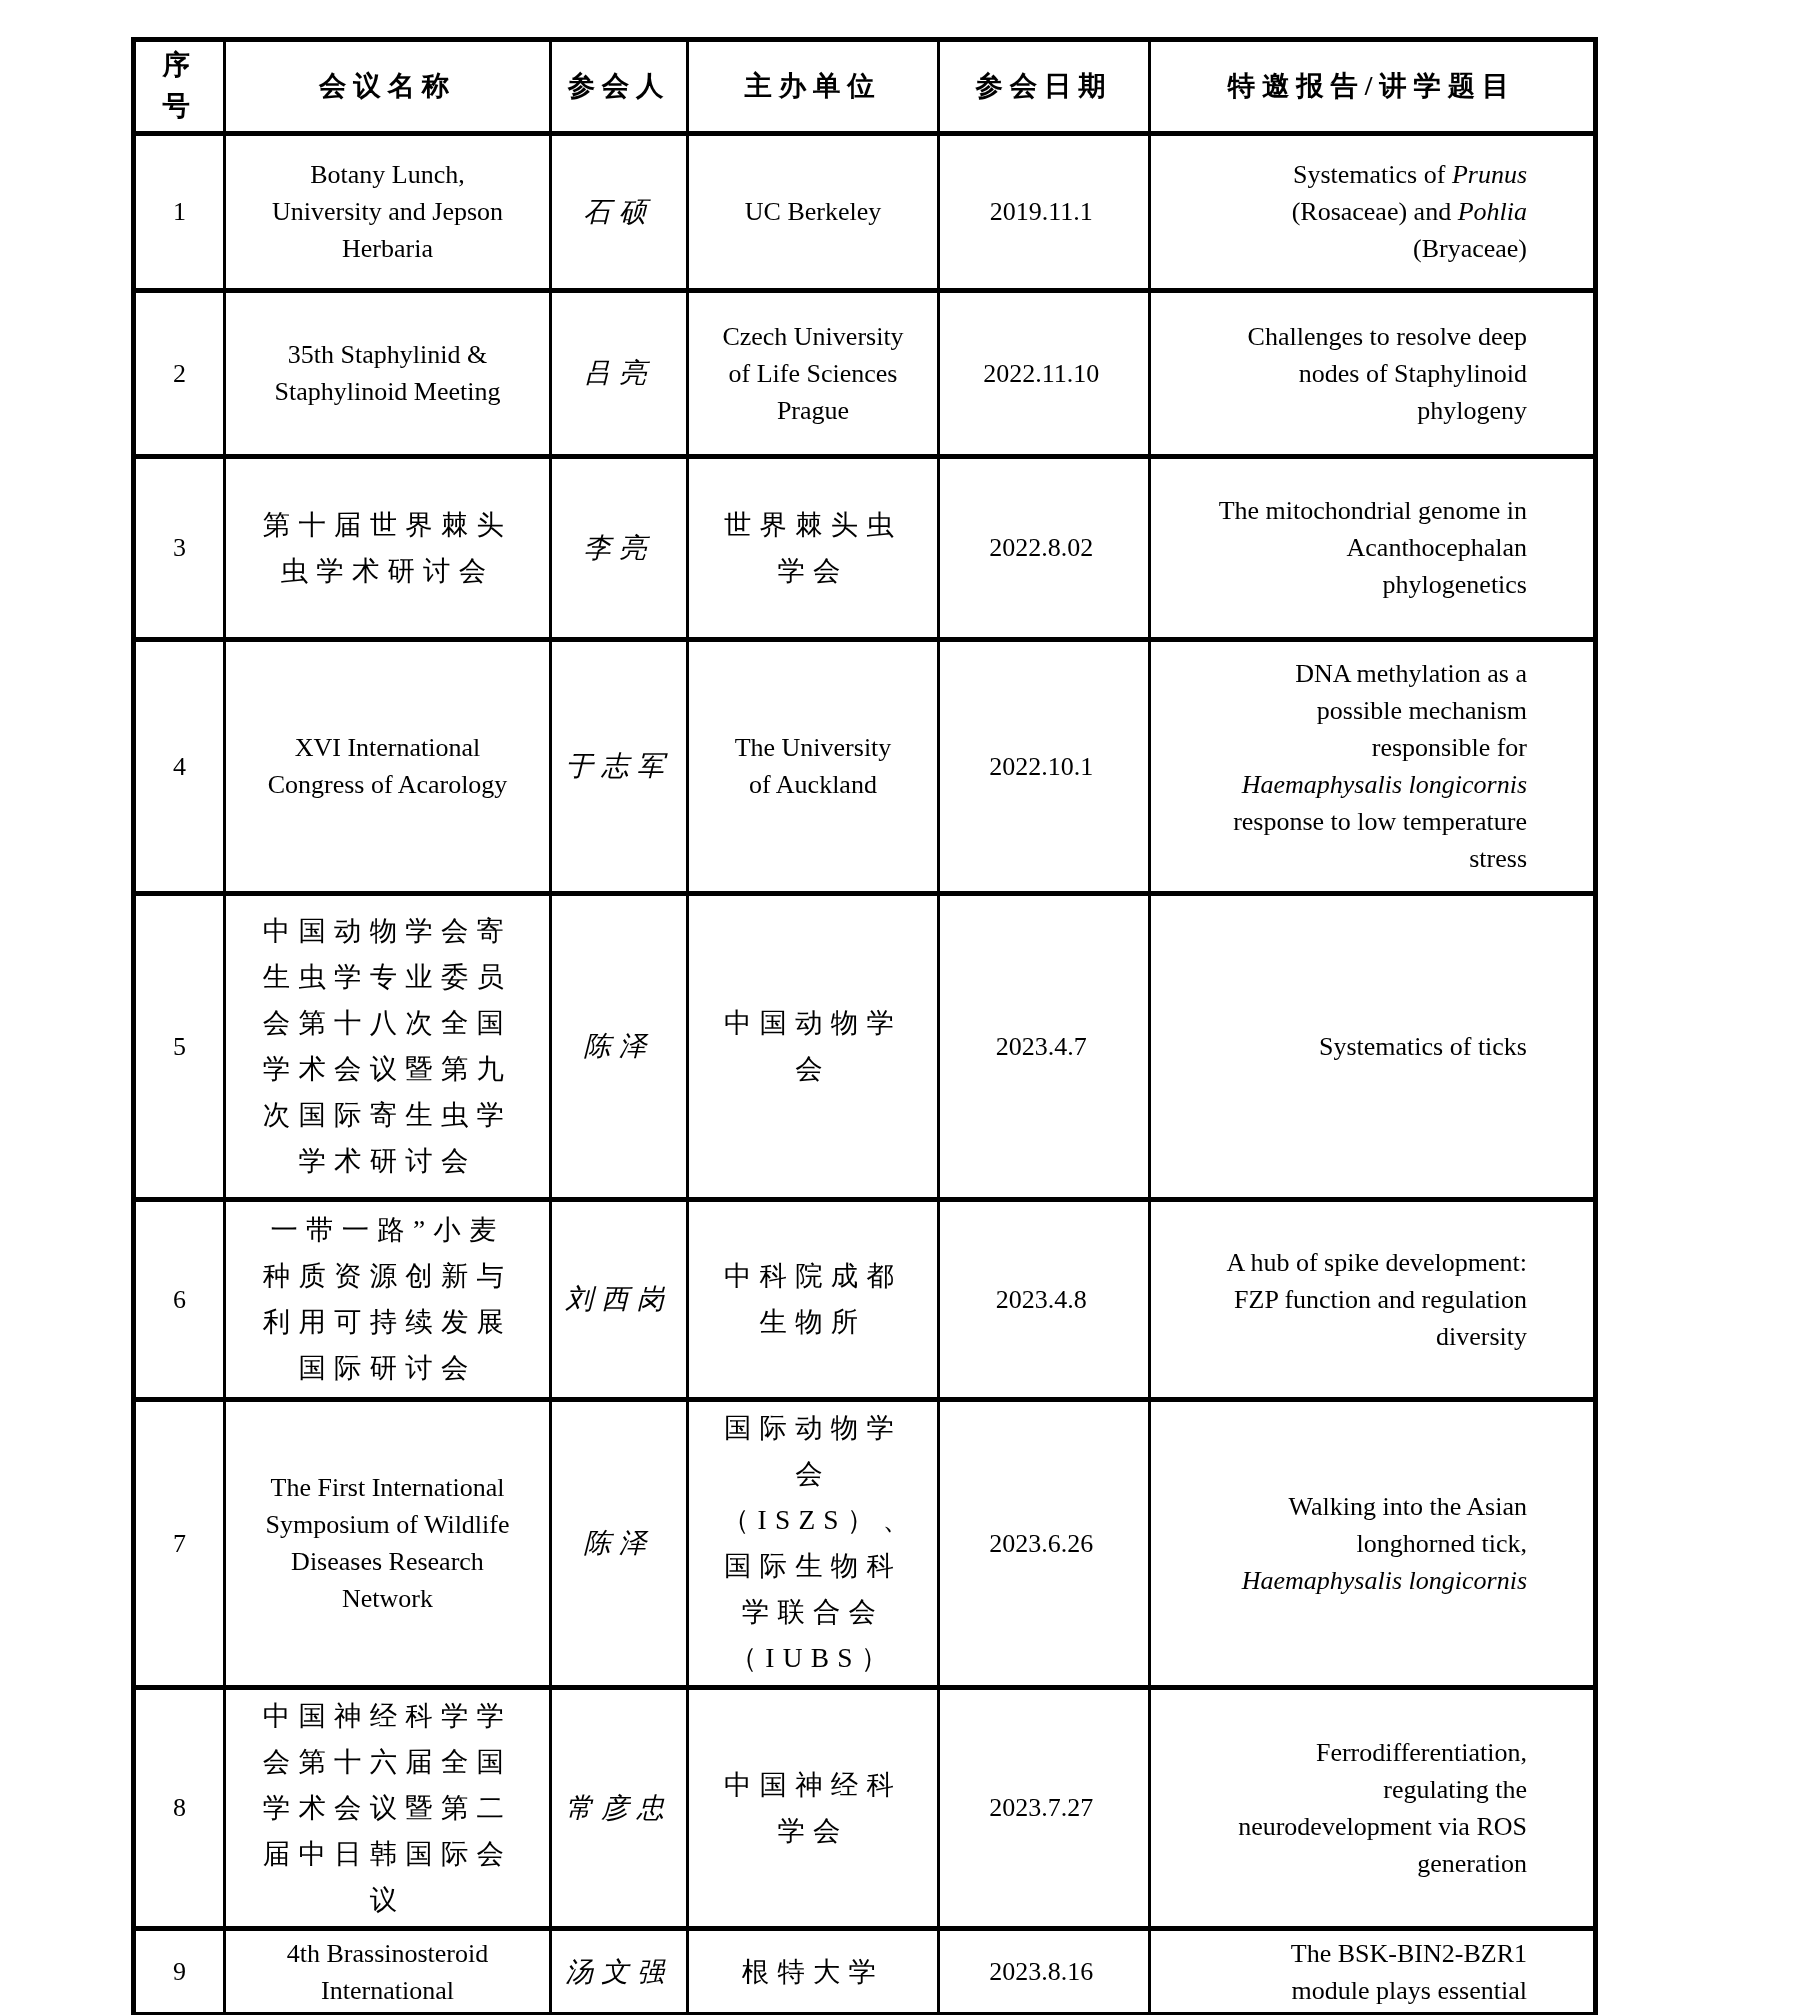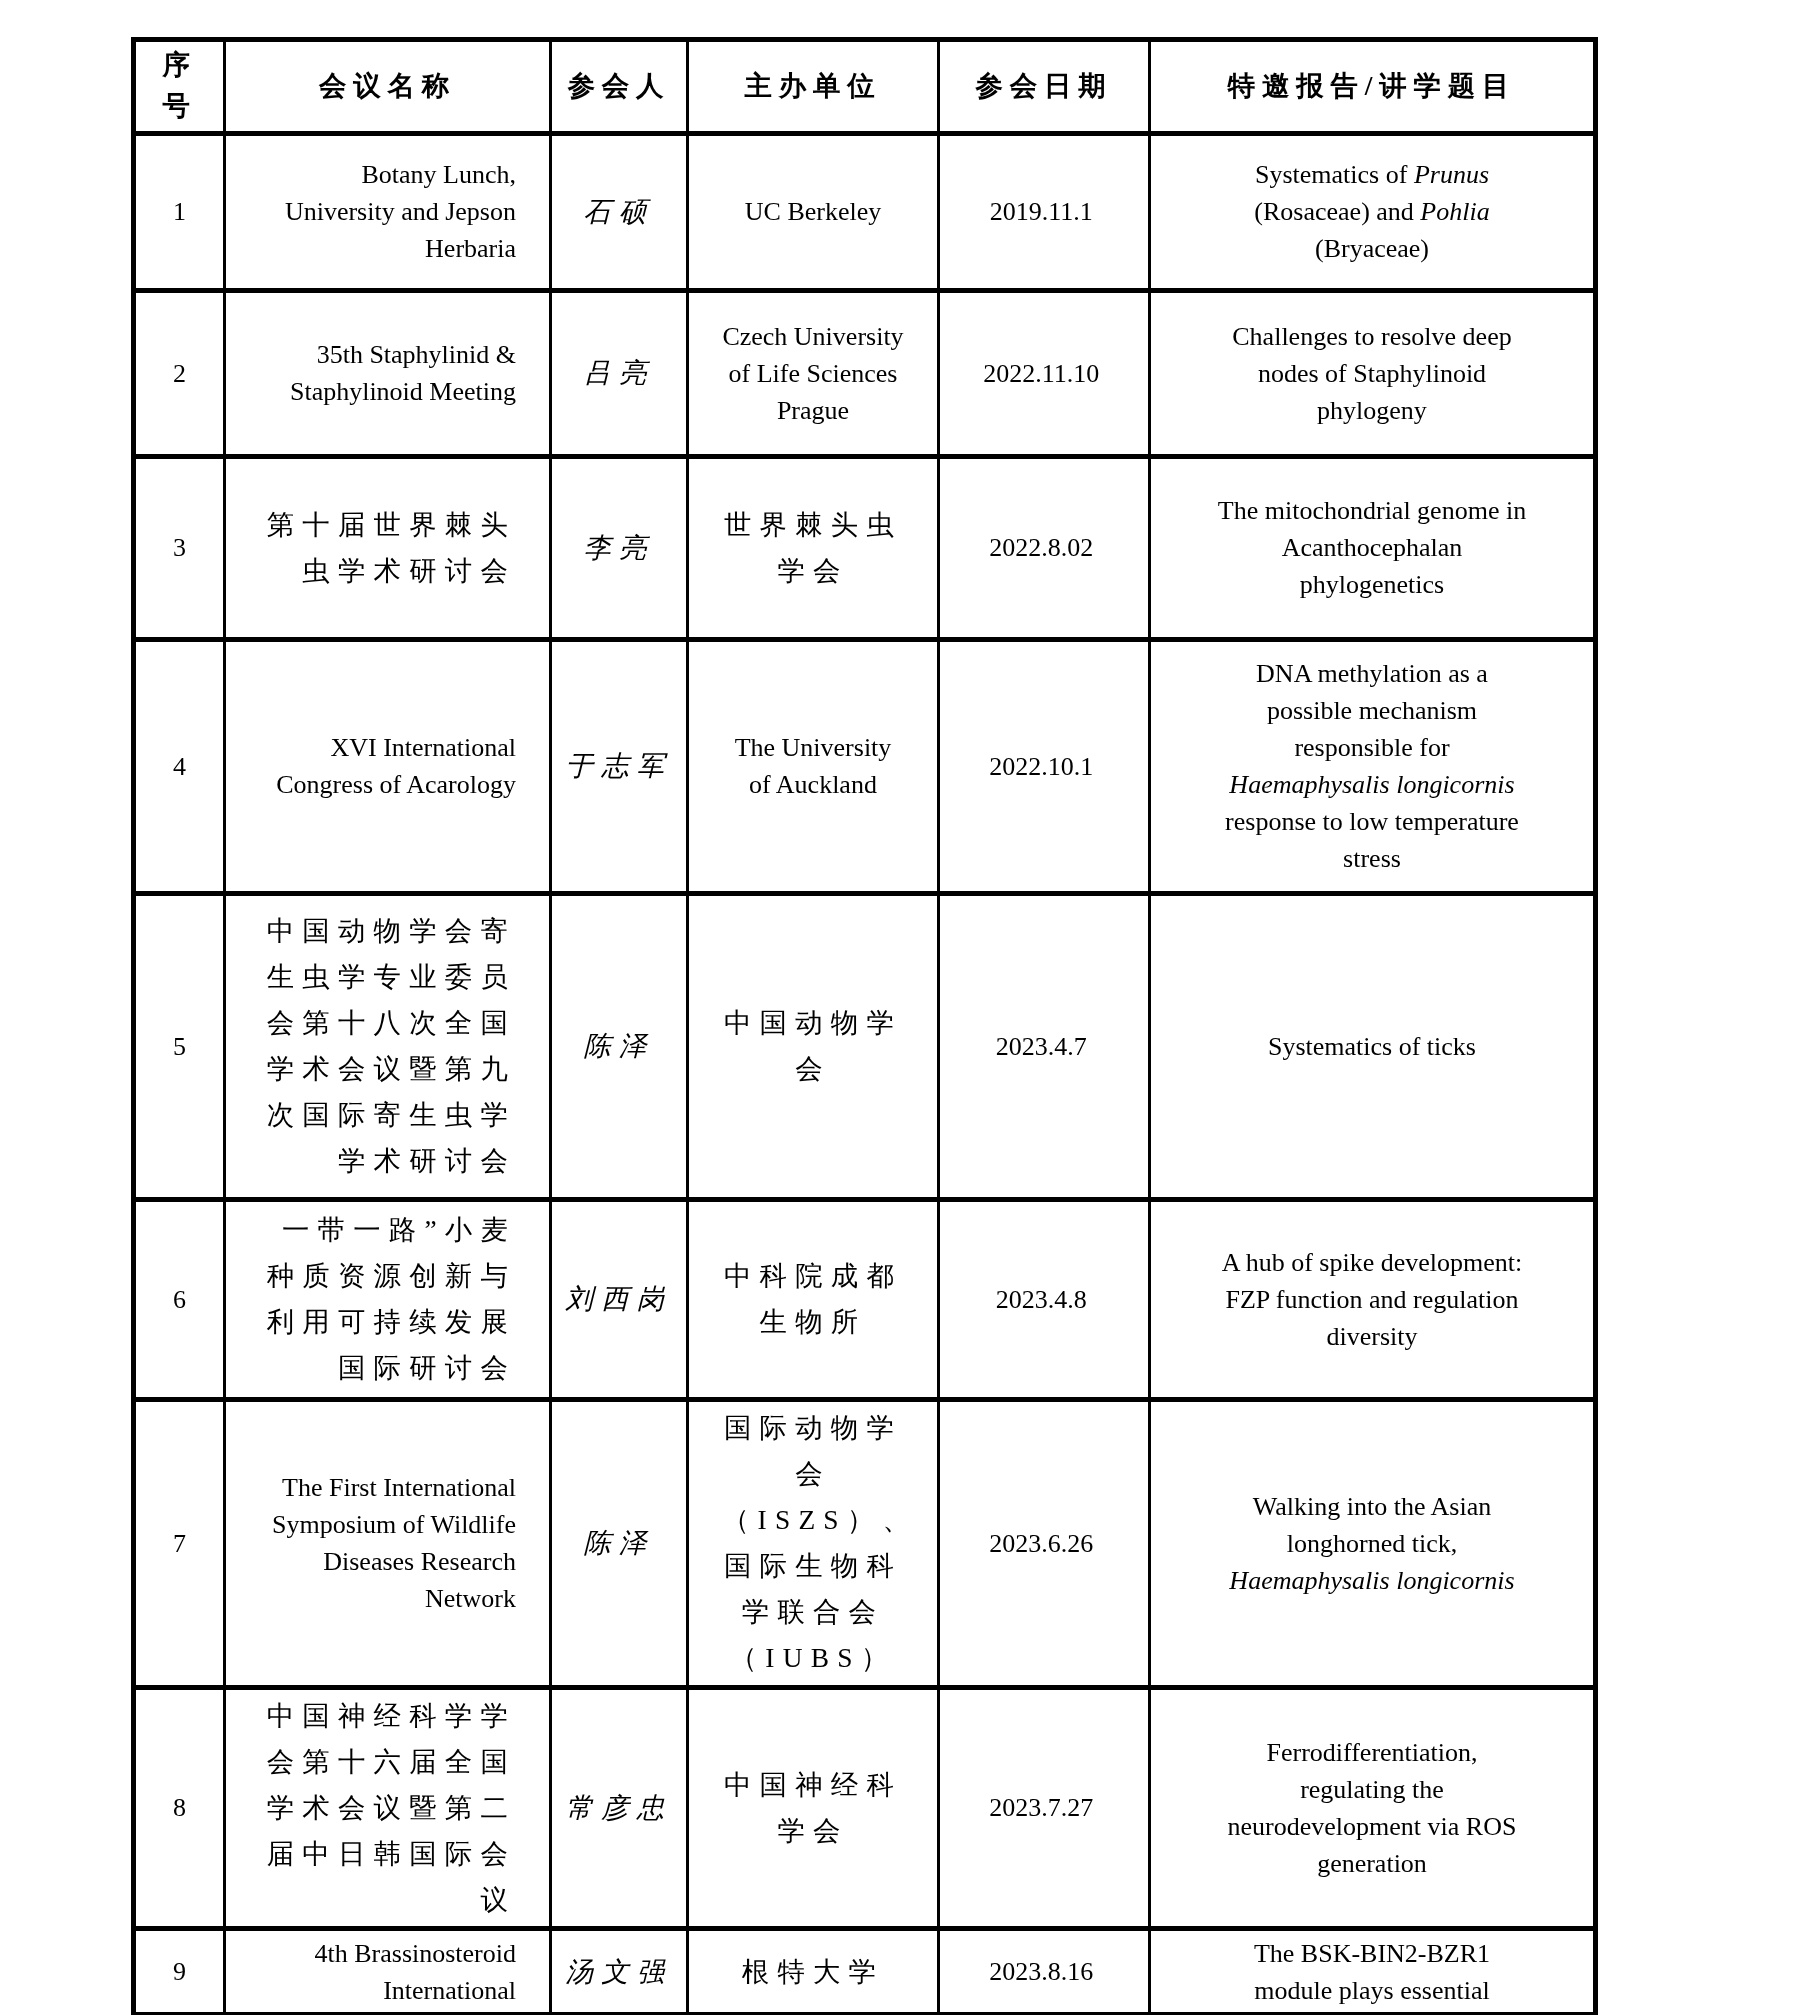--- a/index.html
+++ b/index.html
@@ -56,25 +56,25 @@
 
   
   col.c-index      { width: 91px; }
   col.c-conference { width: 326px; }
   col.c-participant{ width: 137px; }
   col.c-organizer  { width: 251px; }
   col.c-date       { width: 211px; }
   col.c-title      { width: 446px; }
 
   
-  td:nth-child(2) { padding-left: 33px;  padding-right: 33px; text-align: right;  }
+  td:nth-child(2) { padding-left: 33px;  padding-right: 33px;  }
   td:nth-child(3) { padding-left: 11.4px;  padding-right: 11.4px; font-style: italic;  }
   td:nth-child(4) { padding-left: 33px;  padding-right: 33px;  }
   td:nth-child(5) { padding-left: 5.7px;  padding-right: 11px;  }
-  td:nth-child(6) { padding-left: 66px; padding-right: 66px; }
+  td:nth-child(6) { padding-left: 66px; padding-right: 66px; text-align: right; }
 
   
   thead tr { height: 91px; }
   tbody tr:nth-child(1) { height: 157px; }
   tbody tr:nth-child(2) { height: 166px; }
   tbody tr:nth-child(3) { height: 183px; }
   tbody tr:nth-child(4) { height: 254px; }
   tbody tr:nth-child(5) { height: 306px; }
   tbody tr:nth-child(6) { height: 200px; }
   tbody tr:nth-child(7) { height: 251px; }

